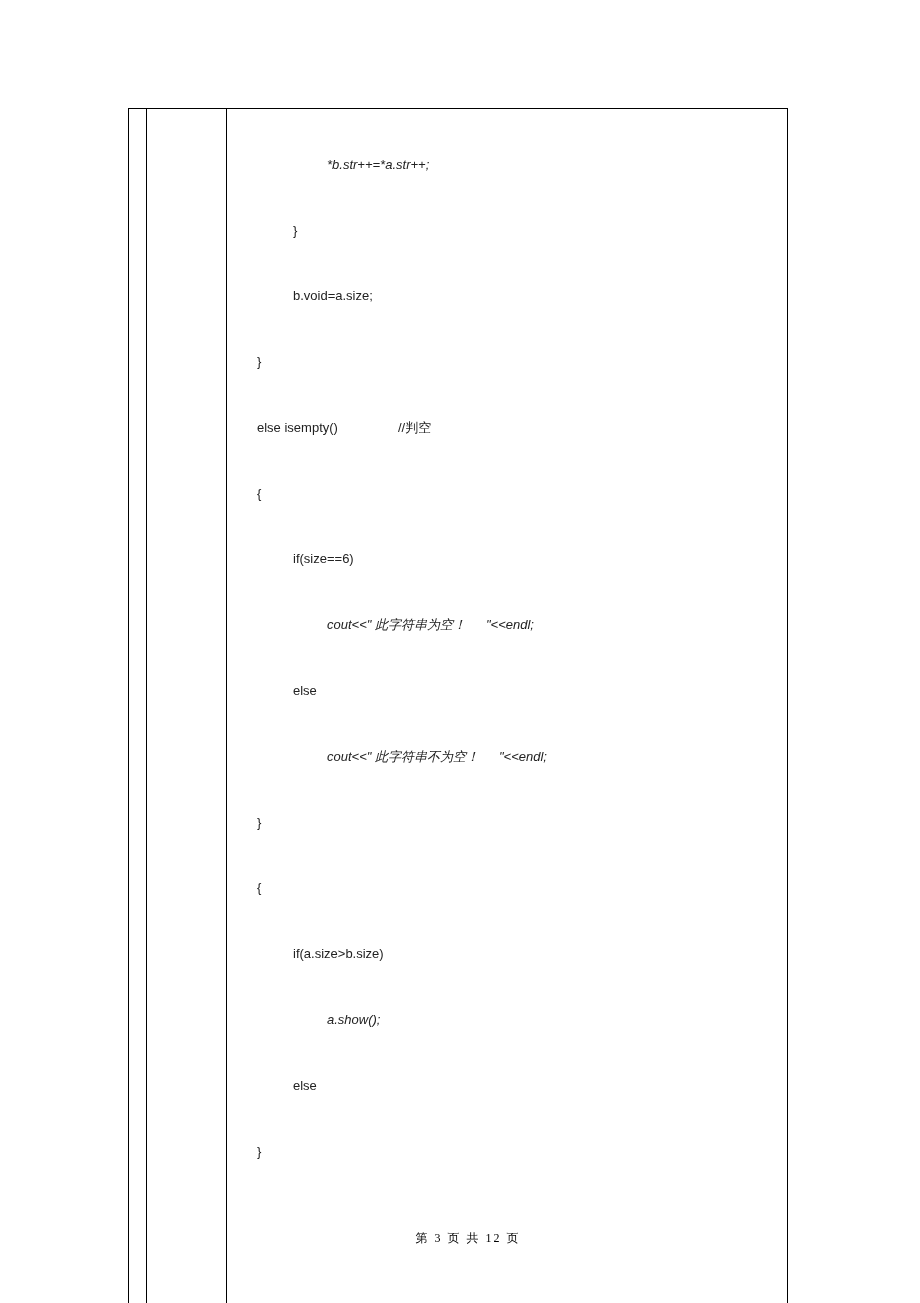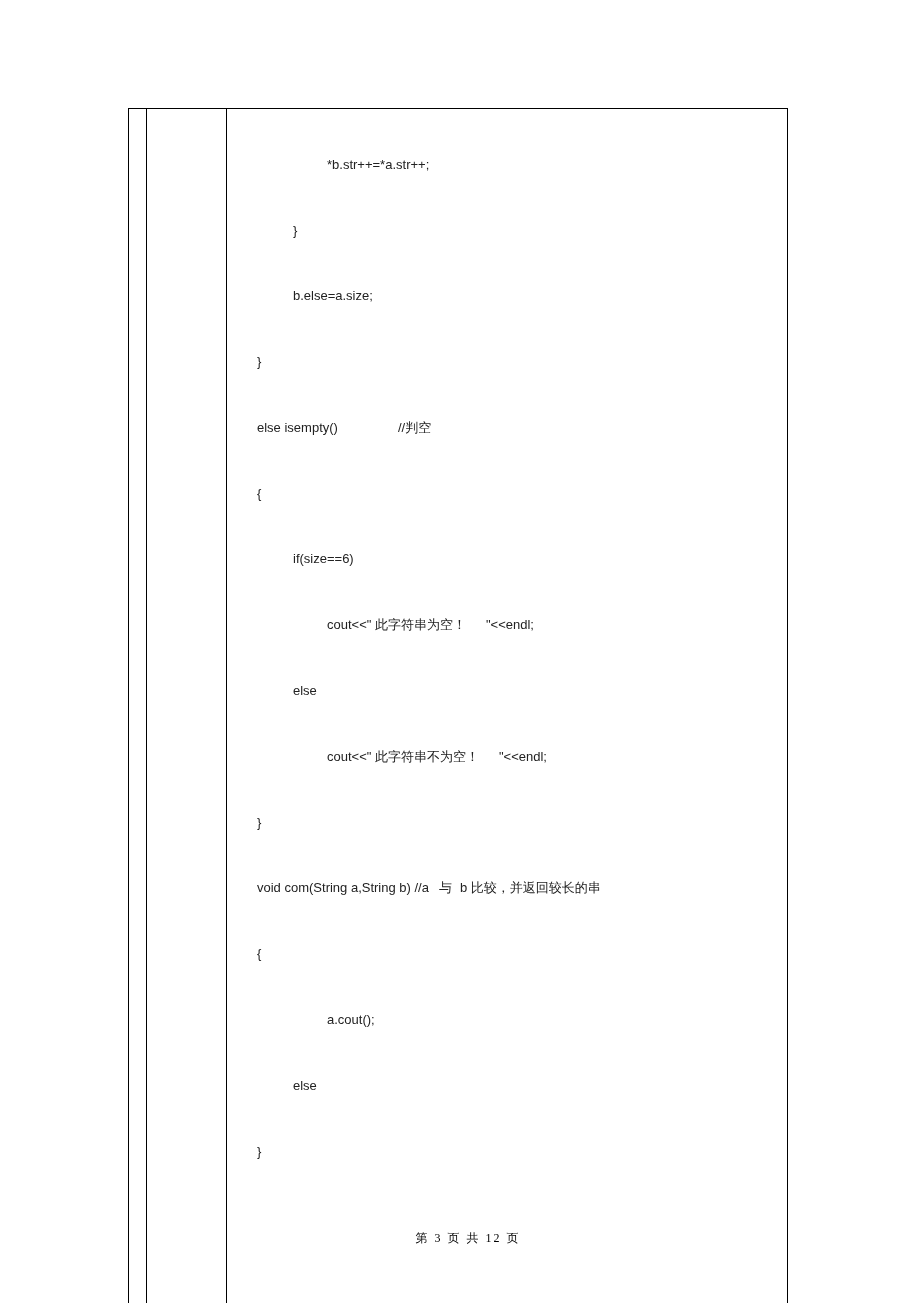--- a/index.html
+++ b/index.html
@@ -26,21 +26,21 @@
   .col2 { width: 80px; border-right: 1px solid #000; }
   .col3 {
     flex: 1;
     padding: 6px 10px 10px 10px;
     font-size: 13px;
     line-height: 1.3;
     color: #222;
   }
   .codeblock { white-space: pre; font-family: Arial, sans-serif; }
   .line { display: block; height: 32px; line-height: 32px; }
-  .pad1 { padding-left: 90px; }
+  .pad1 { padding-left: 90px; font-style: italic; }
   .pad2 { padding-left: 56px; }
   .pad3 { padding-left: 20px; }
   .cmt { display: inline-block; }
   .gap1 { display: inline-block; width: 60px; }
   .gapsm { display: inline-block; width: 20px; }
   .footer {
     position: absolute;
     bottom: 56px;
     left: 8px;
     width: 100%;
@@ -54,32 +54,32 @@
 </head>
 <body>
 
 <div class="table-wrap">
   <div class="col1"></div>
   <div class="col2"></div>
   <div class="col3">
     <div class="codeblock">
       <span class="line pad1">*b.str++=*a.str++;</span>
       <span class="line pad2">}</span>
-      <span class="line pad2">b.else=a.size;</span>
+      <span class="line pad2">b.void=a.size;</span>
       <span class="line pad3">}</span>
       <span class="line pad3"><span>else isempty()</span><span class="gap1"></span><span class="cmt">//判空</span></span>
       <span class="line pad3">{</span>
       <span class="line pad2">if(size==6)</span>
       <span class="line pad1"><span>cout&lt;&lt;" 此字符串为空！</span><span class="gapsm"></span><span>"&lt;&lt;endl;</span></span>
       <span class="line pad2">else</span>
       <span class="line pad1"><span>cout&lt;&lt;" 此字符串不为空！</span><span class="gapsm"></span><span>"&lt;&lt;endl;</span></span>
       <span class="line pad3">}</span>
-      <span class="line pad3"><span>void com(String a,String b) //a</span><span style="display:inline-block;width:10px"></span><span>与</span><span style="display:inline-block;width:8px"></span><span>b 比较，并返回较长的串</span></span>
       <span class="line pad3">{</span>
-      <span class="line pad1">a.cout();</span>
+      <span class="line pad2">if(a.size&gt;b.size)</span>
+      <span class="line pad1">a.show();</span>
       <span class="line pad2">else</span>
       <span class="line pad3">}</span>
       
       
       
       
       
       
       
       

